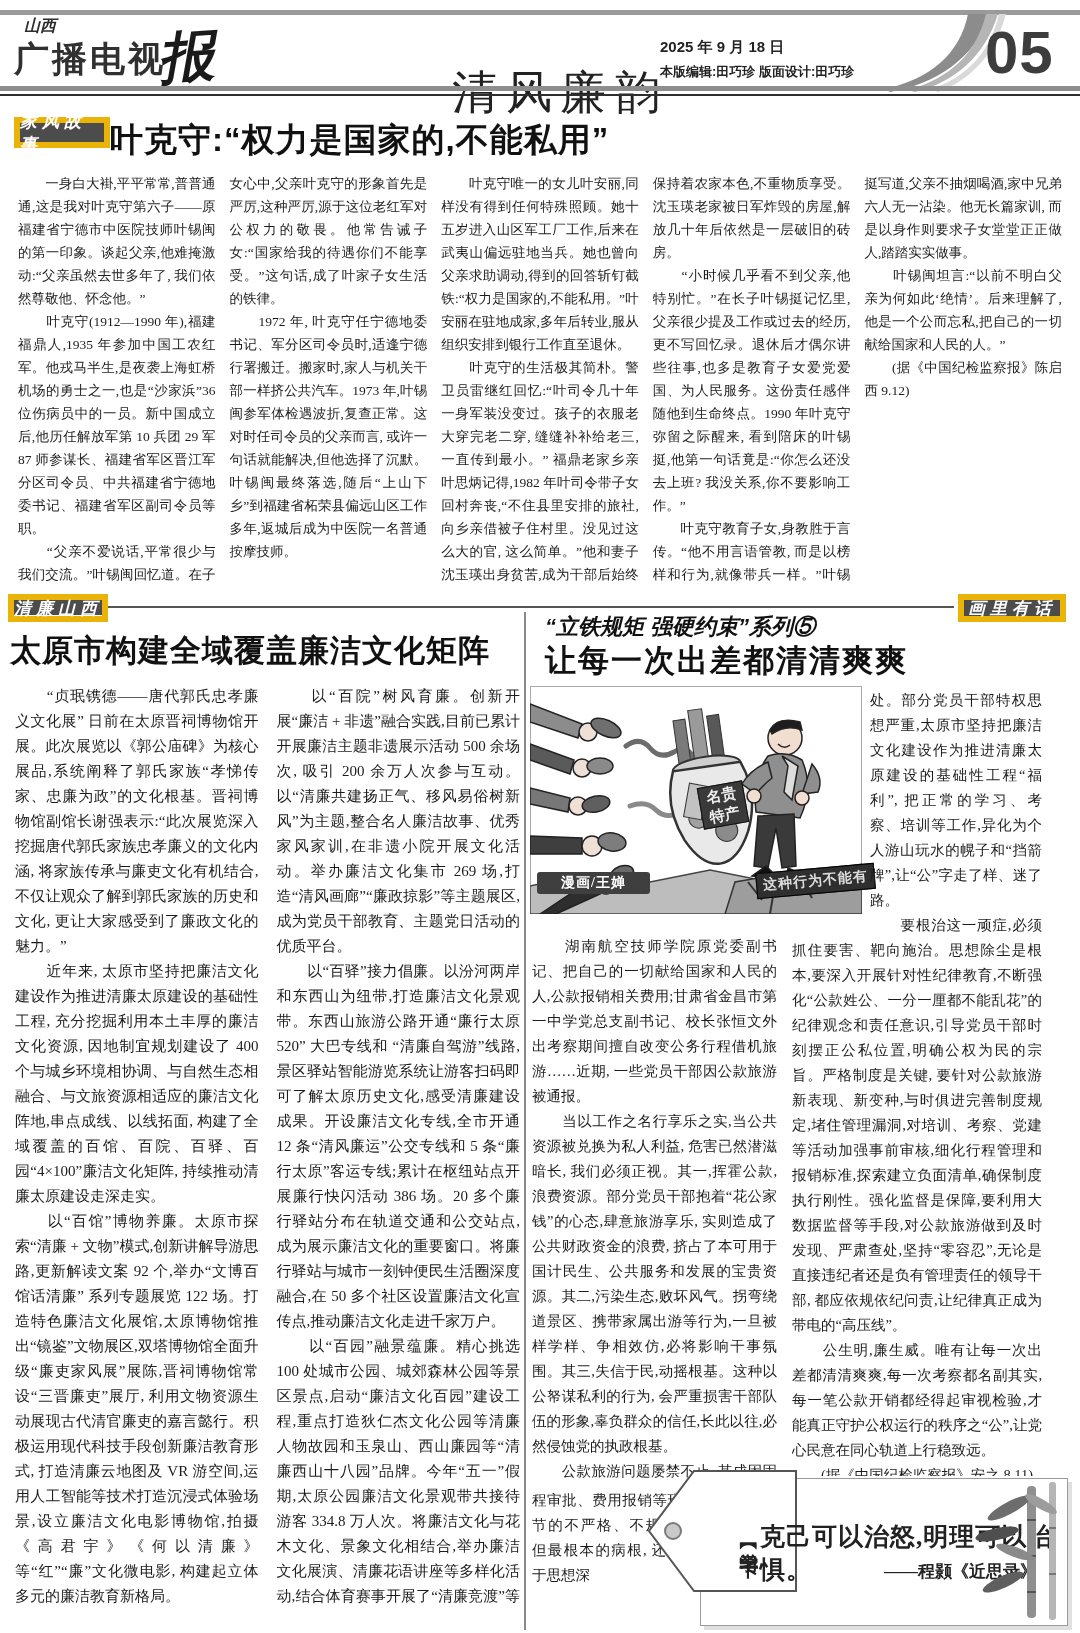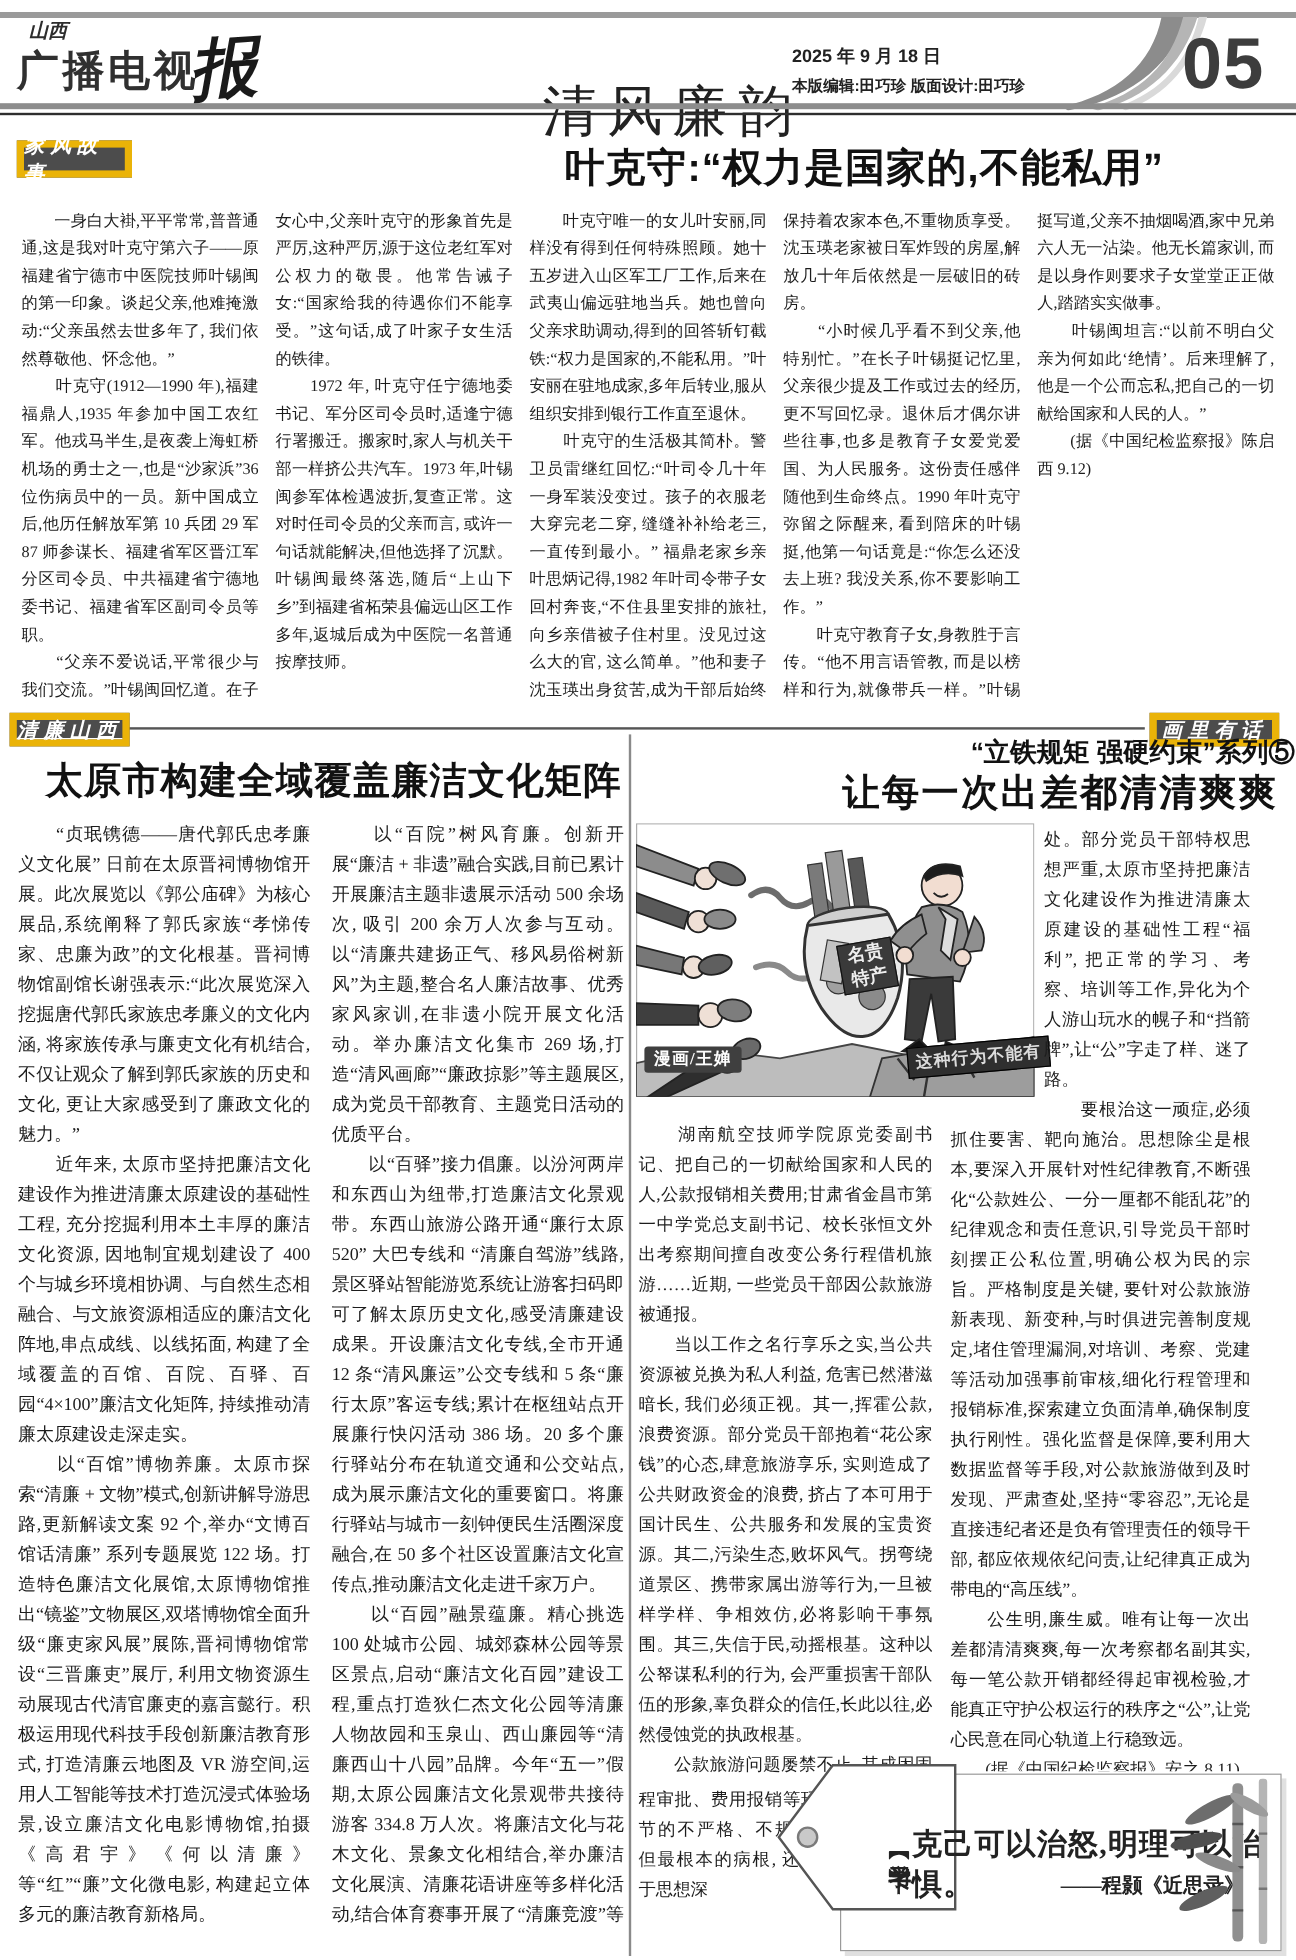--- a/index.html
+++ b/index.html
@@ -24,37 +24,37 @@
   .mast-rule-thin  { left:0; top:94px; width:1080px; height:2px; background:#2e2e2e; }
 
   
   .tag-box {
     background:#4c4c4c; color:#ffffff; font-style:italic; font-weight:bold;
     display:flex; align-items:center; justify-content:center; letter-spacing:5px;
     font-size:17px; border:6px solid #eab308;
   }
 
   
-  .headline { font-weight:bold; color:#111; text-align:right; font-family:"Liberation Sans", sans-serif; }
+  .headline { font-weight:bold; color:#111; text-align:left; font-family:"Liberation Sans", sans-serif; }
 
   
   .bodytext { text-align:justify; }
   .bodytext p { margin:0; }
   .cols5 { column-count:5; column-gap:14px; column-fill:auto; height:100%; font-size:13.5px; line-height:23px; }
   .cols2 { column-count:2; column-gap:18px; column-fill:auto; height:100%; font-size:15px; line-height:25px; }
 
   
   .mid-rule { left:106px; top:606px; width:848px; height:2px; background:#555; }
   .vert-rule { left:524px; top:612px; width:2px; height:1018px; background:#8a8a8a; }
 
   
   .cartoon-frame { left:530px; top:686px; width:332px; height:228px; }
   .cartoon-caption {
     left:537px; top:872px; background:#3f3f3f; color:#fff; font-size:14px; font-weight:bold;
-    padding:2px 8px; border-radius:3px; letter-spacing:1px;
+    padding:2px 24px; border-radius:3px; letter-spacing:1px;
   }
   .jar-label {
     left:700px; top:784px; width:46px; height:42px; background:#3a3a3a; color:#eee;
     font-size:15px; line-height:20px; text-align:center; transform:rotate(-10deg);
     border:1px solid #111; font-weight:bold;
   }
   .sign-label {
     left:756px; top:868px; background:#2f2f2f; color:#dcdcdc; font-size:14px; font-weight:bold;
     padding:3px 6px; transform:rotate(-5deg); border:1px solid #000; letter-spacing:1px; white-space:nowrap;
   }
@@ -133,21 +133,21 @@
       <p>　　以“百馆”博物养廉。太原市探索“清廉 + 文物”模式,创新讲解导游思路,更新解读文案 92 个,举办“文博百馆话清廉” 系列专题展览 122 场。打造特色廉洁文化展馆,太原博物馆推出“镜鉴”文物展区,双塔博物馆全面升级“廉吏家风展”展陈,晋祠博物馆常设“三晋廉吏”展厅, 利用文物资源生动展现古代清官廉吏的嘉言懿行。积极运用现代科技手段创新廉洁教育形式, 打造清廉云地图及 VR 游空间,运用人工智能等技术打造沉浸式体验场景,设立廉洁文化电影博物馆,拍摄《高君宇》《何以清廉》等“红”“廉”文化微电影, 构建起立体多元的廉洁教育新格局。</p>
       <p>　　以“百院”树风育廉。创新开展“廉洁 + 非遗”融合实践,目前已累计开展廉洁主题非遗展示活动 500 余场次, 吸引 200 余万人次参与互动。以“清廉共建扬正气、移风易俗树新风”为主题,整合名人廉洁故事、优秀家风家训,在非遗小院开展文化活动。举办廉洁文化集市 269 场,打造“清风画廊”“廉政掠影”等主题展区,成为党员干部教育、主题党日活动的优质平台。</p>
       <p>　　以“百驿”接力倡廉。以汾河两岸和东西山为纽带,打造廉洁文化景观带。东西山旅游公路开通“廉行太原 520” 大巴专线和 “清廉自驾游”线路,景区驿站智能游览系统让游客扫码即可了解太原历史文化,感受清廉建设成果。开设廉洁文化专线,全市开通 12 条“清风廉运”公交专线和 5 条“廉行太原”客运专线;累计在枢纽站点开展廉行快闪活动 386 场。20 多个廉行驿站分布在轨道交通和公交站点,成为展示廉洁文化的重要窗口。将廉行驿站与城市一刻钟便民生活圈深度融合,在 50 多个社区设置廉洁文化宣传点,推动廉洁文化走进千家万户。</p>
       <p>　　以“百园”融景蕴廉。精心挑选 100 处城市公园、城郊森林公园等景区景点,启动“廉洁文化百园”建设工程,重点打造狄仁杰文化公园等清廉人物故园和玉泉山、西山廉园等“清廉西山十八园”品牌。今年“五一”假期,太原公园廉洁文化景观带共接待游客 334.8 万人次。将廉洁文化与花木文化、景象文化相结合,举办廉洁文化展演、清廉花语讲座等多样化活动,结合体育赛事开展了“清廉竞渡”等活动。公园景观与廉洁元素有机融合,实现了廉洁文化建设与公园城市发展的双赢。 (据《山西日报》9.9)</p>
     </div>
 </section>
 
 <section>
   <div class="abs tag-box" style="left:958px; top:594px; width:108px; height:28px;">画里有话</div>
 
-  <div class="abs headline" style="left:559px; top:612px; width:520px; font-size:22px; font-weight:600;">“立铁规矩  强硬约束”系列⑤</div>
+  <div class="abs headline" style="left:545px; top:612px; width:520px; font-size:22px; font-weight:600;font-style:italic;">“立铁规矩  强硬约束”系列⑤</div>
   <div class="abs headline" style="left:545px; top:640px; width:520px; font-size:31px; letter-spacing:2px;">让每一次出差都清清爽爽</div>
 
   <svg class="abs cartoon-frame" viewBox="0 0 332 228">
     <rect x="0.5" y="0.5" width="331" height="227" fill="#ffffff" stroke="#aaaaaa"></rect>
 
     <path d="M0,200 L55,188 L120,196 L180,184 L240,196 L332,178 L332,228 L0,228 Z" fill="#bdbdbd" stroke="#444" stroke-width="1.5"></path>
     <path d="M195,228 L205,196 L252,188 L300,196 L332,188 L332,228 Z" fill="#9d9d9d" stroke="#333" stroke-width="1.5"></path>
     <path d="M218,196 L232,214 M246,192 L240,228 M272,194 L282,212" stroke="#333" stroke-width="2" fill="none"></path>
 
     <g stroke="#222" stroke-width="1.5">

